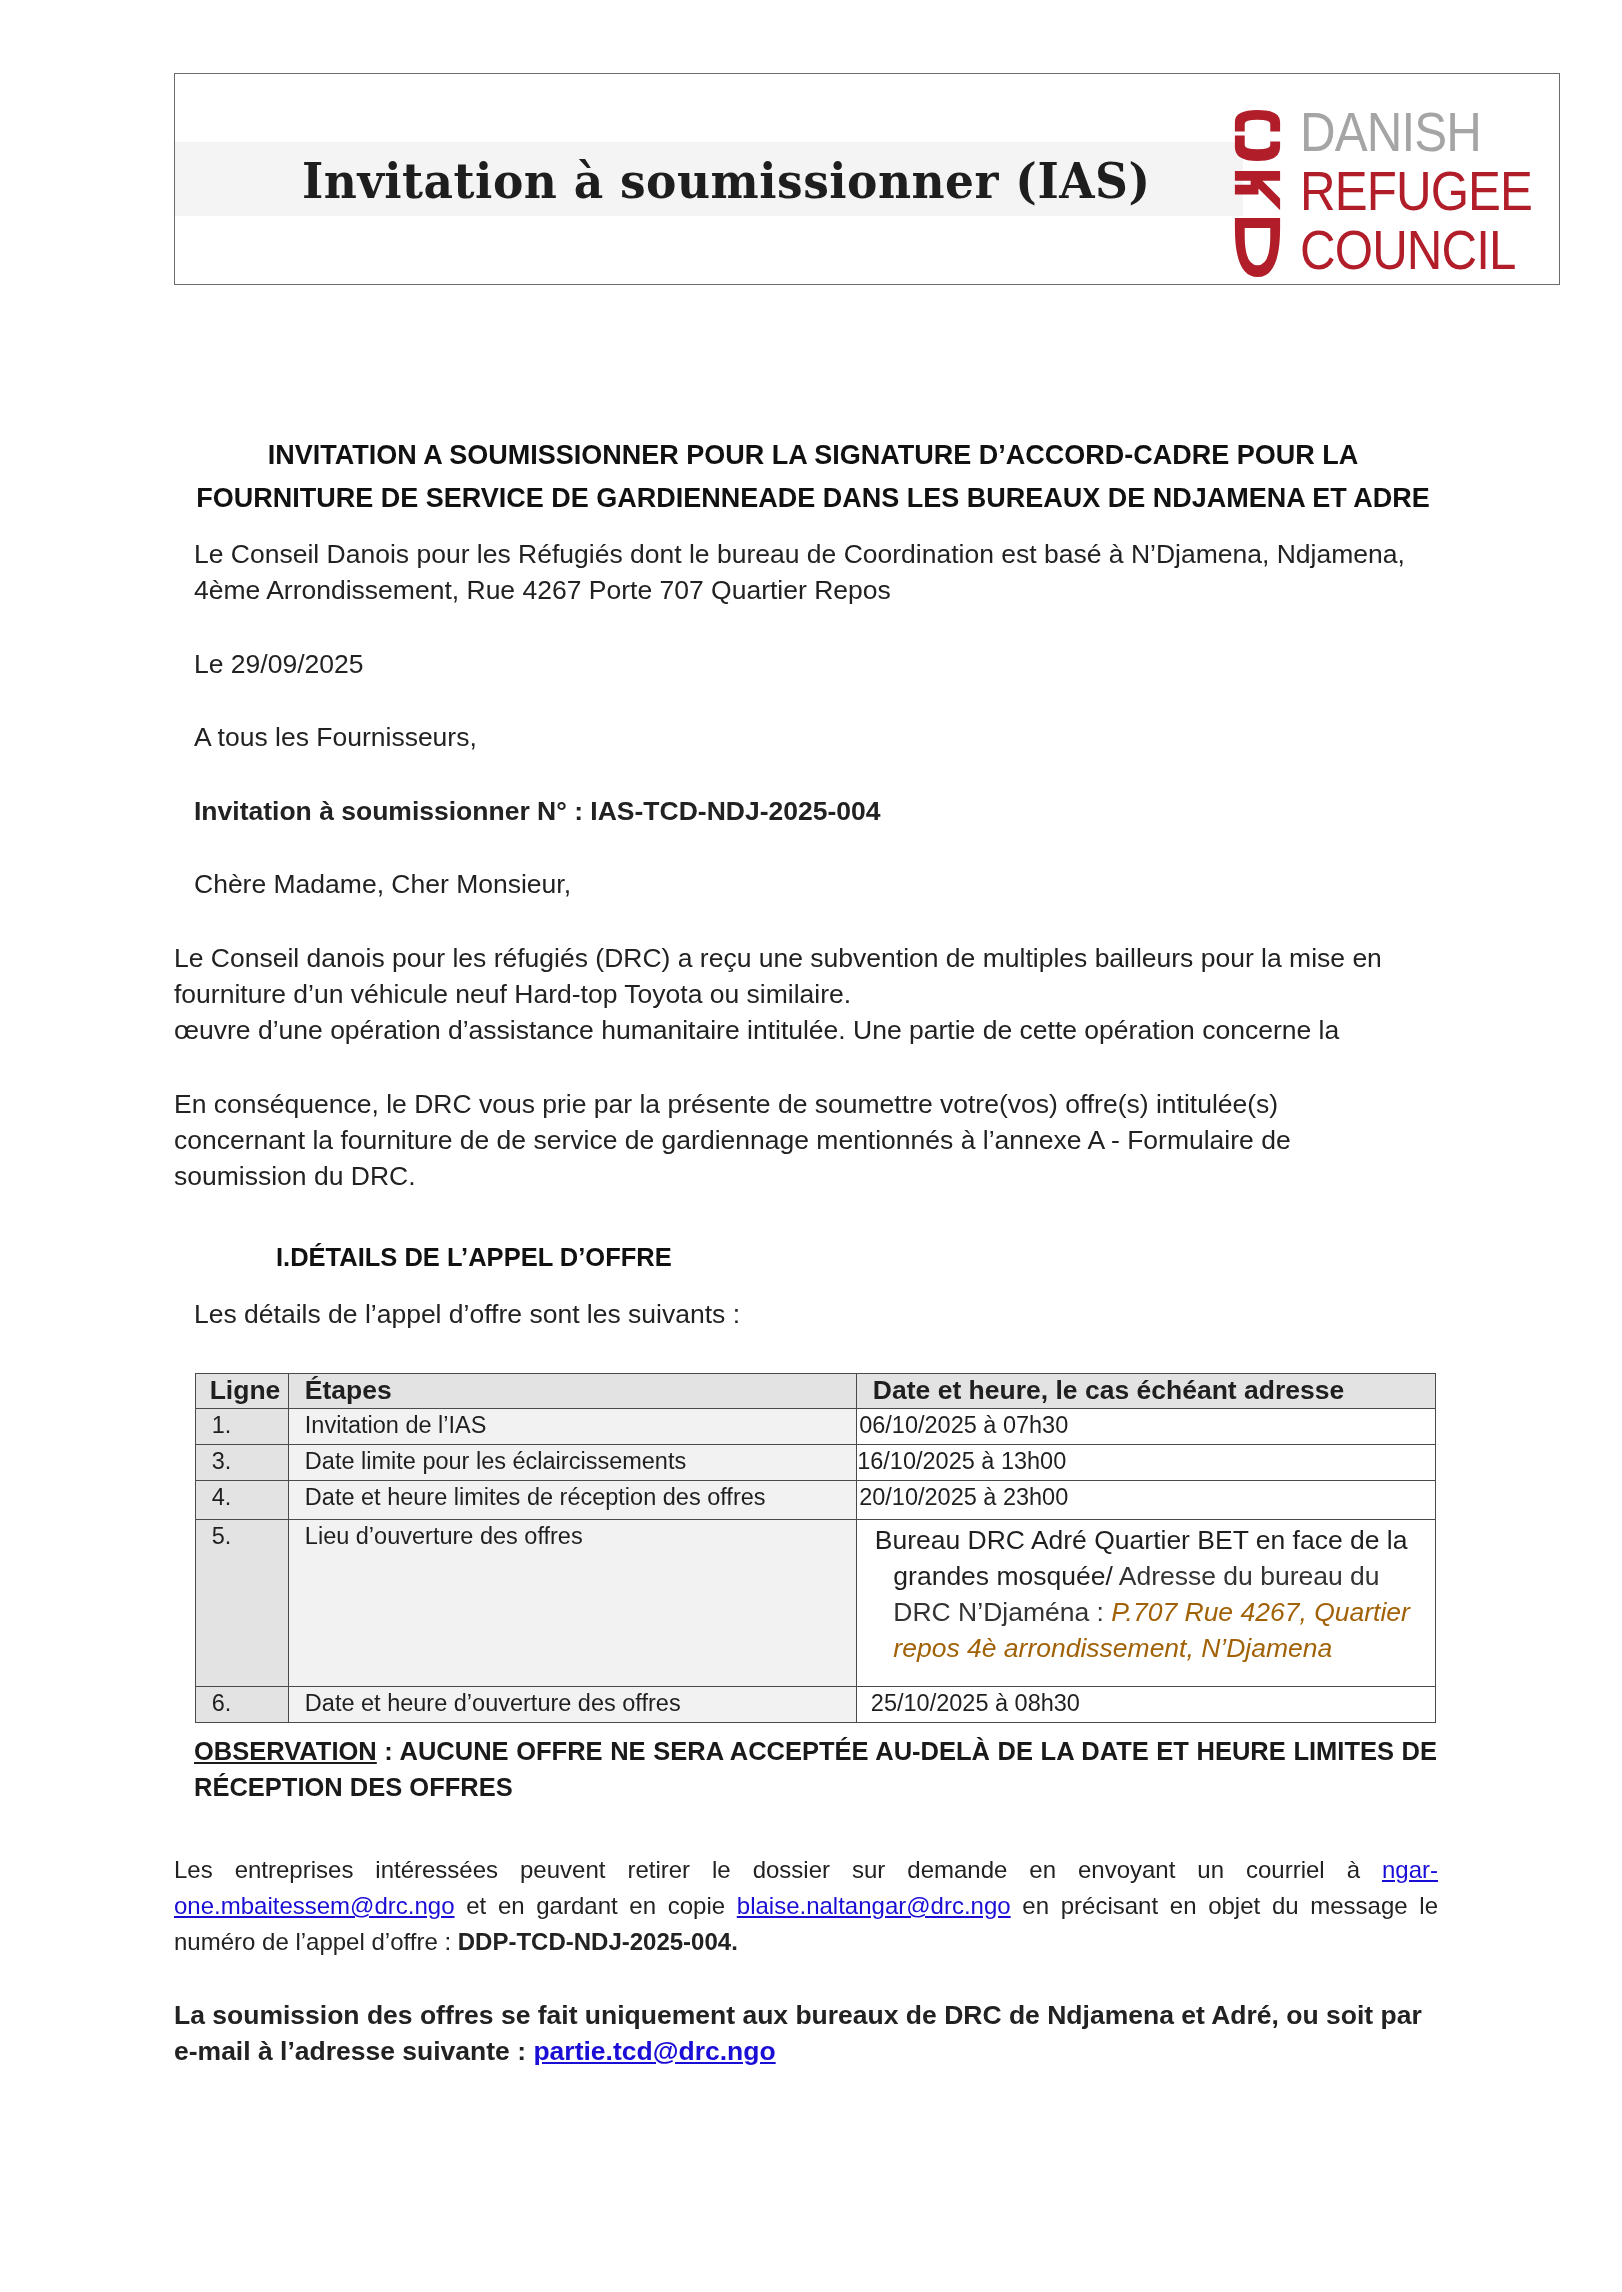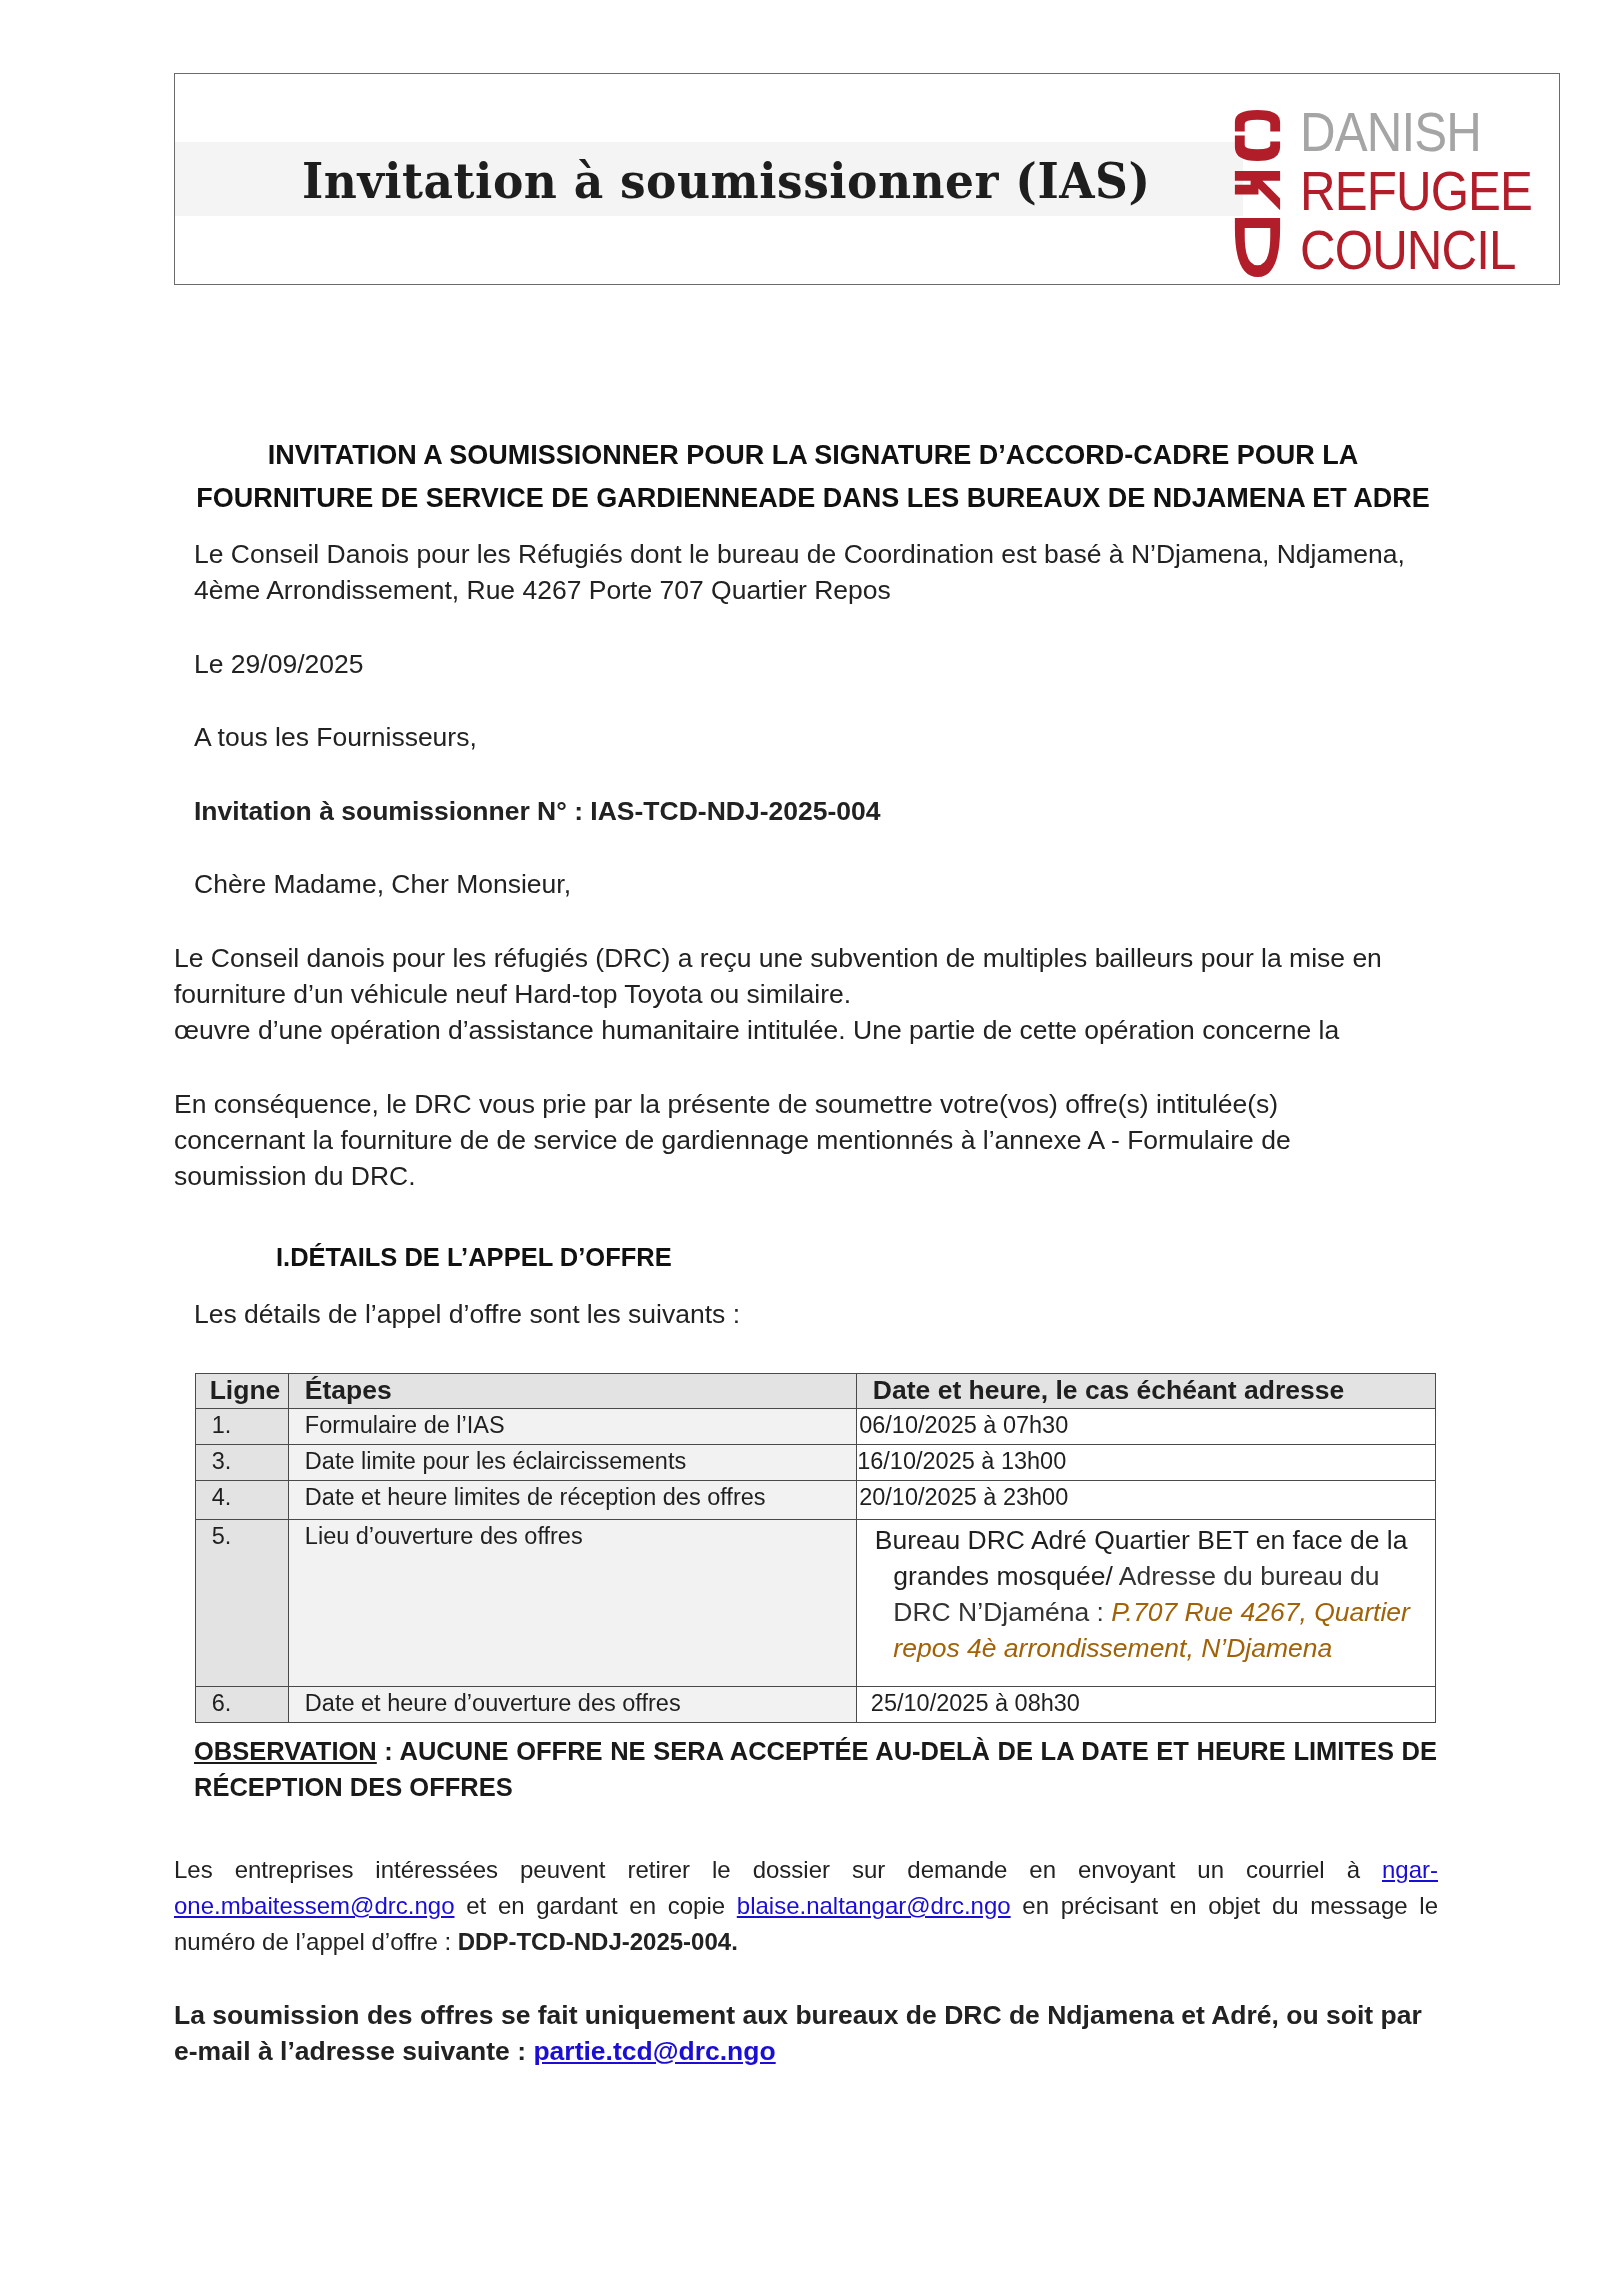--- a/index.html
+++ b/index.html
@@ -183,21 +183,21 @@
   <thead>
     <tr>
       <th style="width:89px;padding-left:13.7px;">Ligne</th>
       <th style="padding-left:15.7px;margin-top:41px;">Étapes</th>
       <th style="padding-left:15.7px;">Date et heure, le cas échéant adresse</th>
     </tr>
   </thead>
   <tbody>
     <tr>
       <td class="col-num">1.</td>
-      <td class="col-step">Formulaire de l’IAS</td>
+      <td class="col-step">Invitation de l’IAS</td>
       <td class="col-date">06/10/2025 à 07h30</td>
     </tr>
     <tr>
       <td class="col-num">3.</td>
       <td class="col-step">Date limite pour les éclaircissements</td>
       <td class="col-date" style="padding-left:0;">16/10/2025 à 13h00</td>
     </tr>
     <tr class="tall">
       <td class="col-num">4.</td>
       <td class="col-step">Date et heure limites de réception des offres</td>

